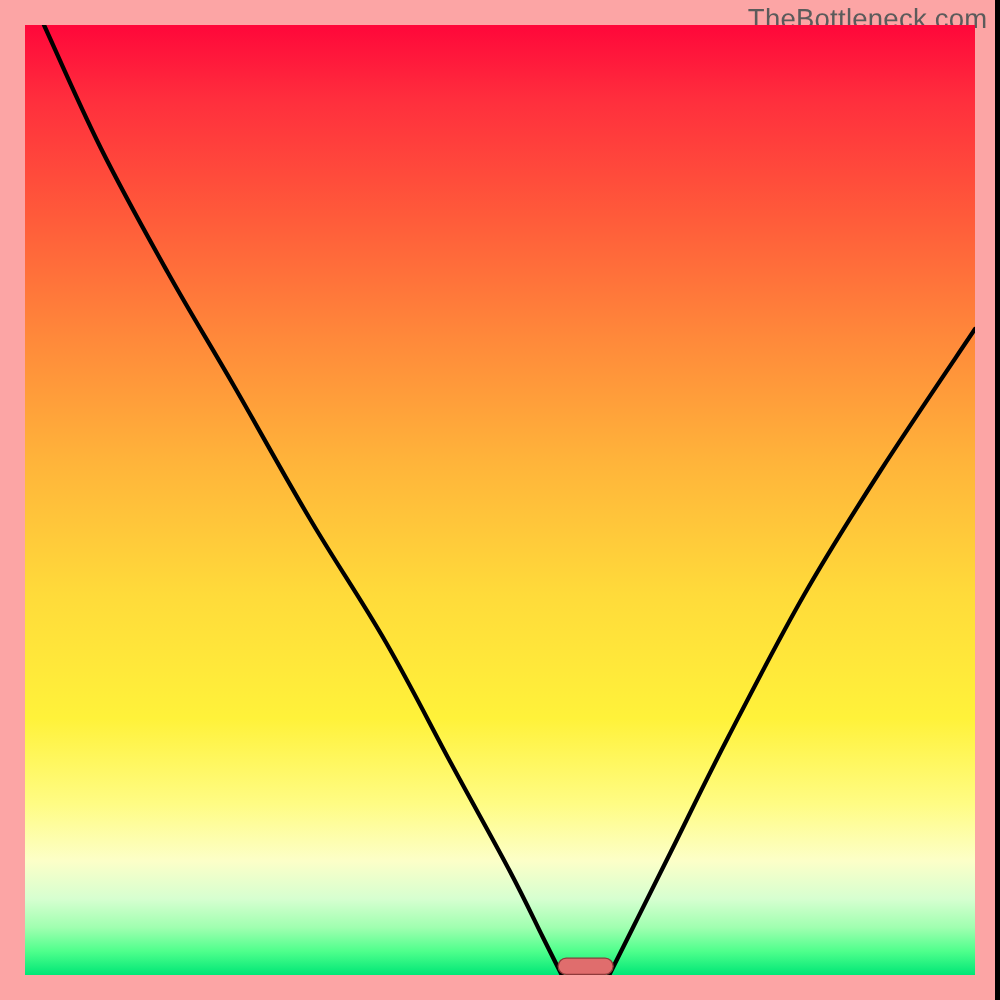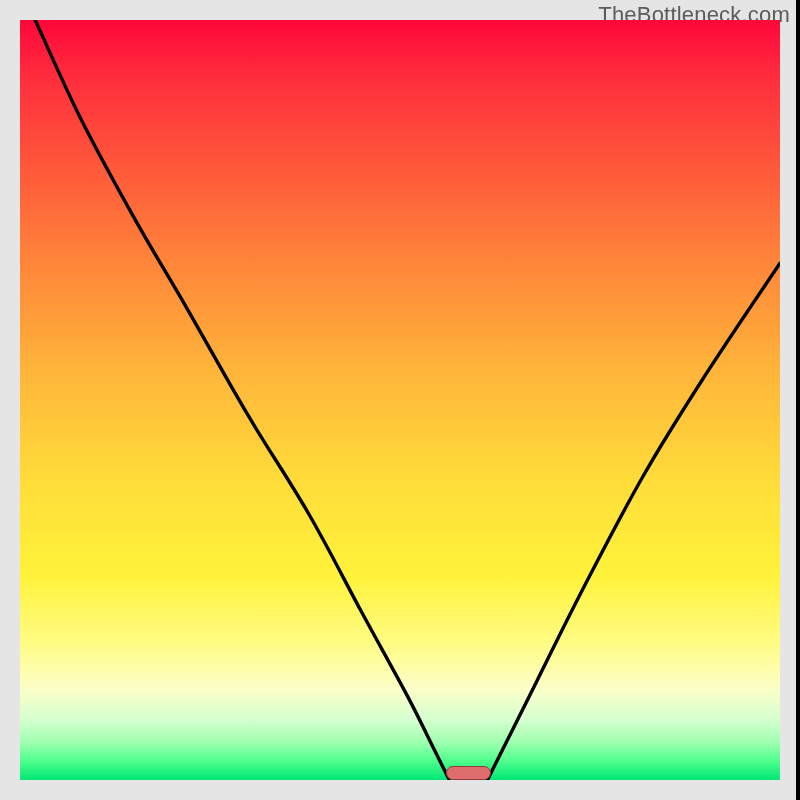--- a/index.html
+++ b/index.html
@@ -9,21 +9,21 @@
     height: 800px;
     background: #000;
     overflow: hidden;
   }
   .frame {
     position: absolute;
     top: 0;
     left: 0;
     width: 796px;
     height: 800px;
-    background: #e5e5e5;
+    background: #fca5a5;
   }
   .plot-area {
     position: absolute;
     left: 20px;
     top: 20px;
     width: 760px;
     height: 760px;
   }
   .gradient-bg {
     position: absolute;

